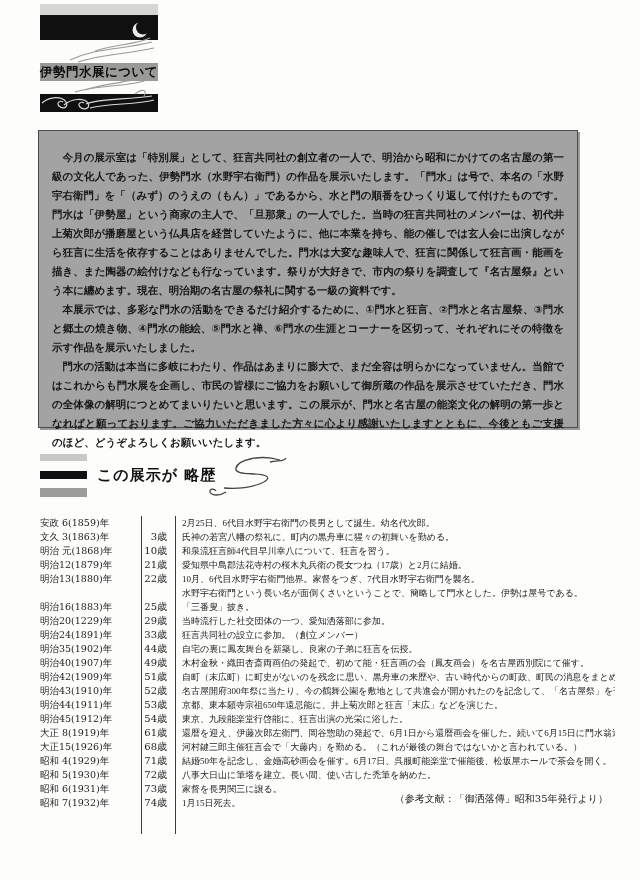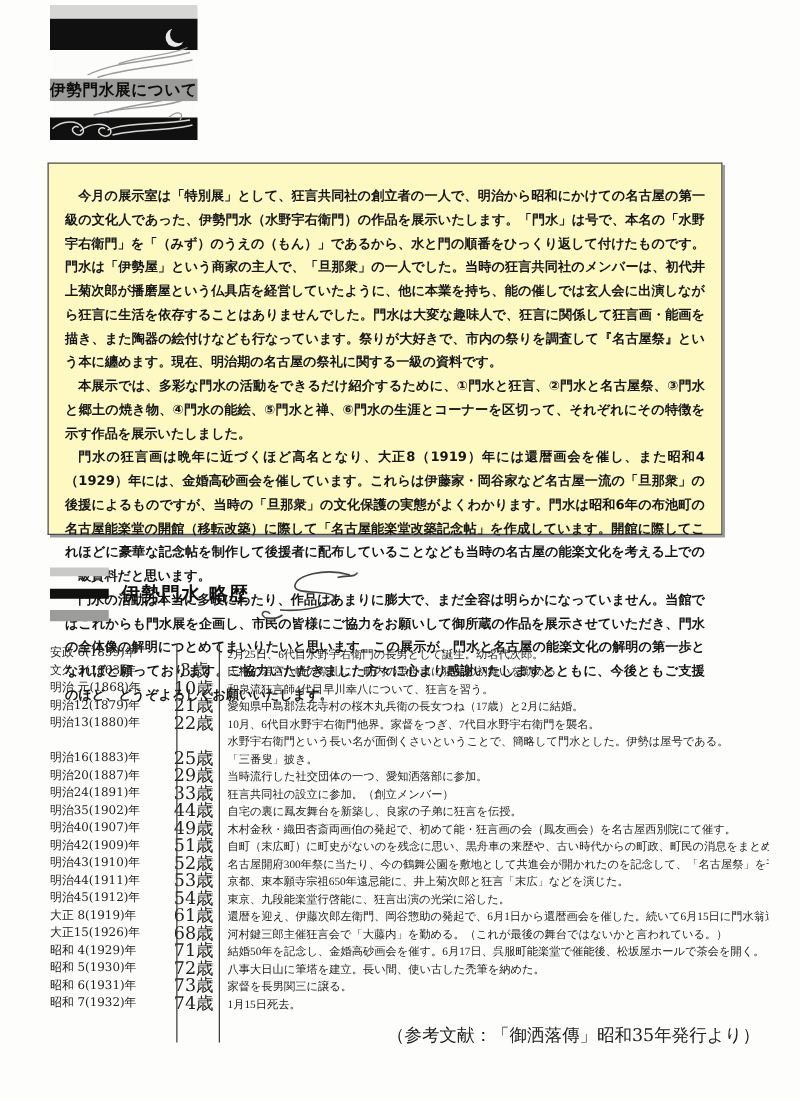--- a/index.html
+++ b/index.html
@@ -14,49 +14,49 @@
   .band-black1{top:11px;height:25px;background:#101010;}
   .band-white1{top:36px;height:23px;background:#fcfcfb;}
   .band-gray{top:59px;height:18px;background:#9a9a98;display:flex;align-items:center;justify-content:center;}
   .band-white2{top:77px;height:13px;background:#fcfcfb;}
   .band-black2{top:90px;height:18px;background:#101010;}
   .banner-title{font-size:12.5px;font-weight:bold;letter-spacing:.5px;color:#0b0b0b;white-space:nowrap;}
   .banner svg{position:absolute;left:0;top:0;}
 
   
   .intro-box{position:absolute;left:38px;top:130px;width:540px;height:298px;
-             border:1px solid #4a4a4a;box-shadow:2px 2px 0 #9b9b9b;background:#fef9c3;
+             border:1px solid #4a4a4a;box-shadow:2px 2px 0 #9b9b9b;background:#a3a3a3;
              box-sizing:border-box;padding:17px 13px 0 13px;}
   .para{margin:0;text-indent:1em;font-size:10.5px;line-height:19px;font-weight:600;
         text-align:justify;letter-spacing:0;color:#161616;}
 
   
   .bio-head{position:absolute;left:40px;top:452px;width:560px;height:56px;}
   .stripe{position:absolute;left:0;width:47px;}
   .stripe1{top:2px;height:7px;background:#c9c9c7;}
   .stripe2{top:19px;height:8px;background:#111;}
   .stripe3{top:36px;height:9px;background:#9c9c9a;}
   .bio-title{position:absolute;left:57px;top:14px;font-size:15px;font-weight:bold;
              letter-spacing:1px;color:#111;white-space:nowrap;}
   .bio-swirl{position:absolute;left:160px;top:0;}
 
   
   .timeline{position:absolute;left:40px;top:516px;width:575px;}
   .trow{display:grid;grid-template-columns:99px 34px 1fr;line-height:14px;}
   .t-year{font-family:"DejaVu Serif","Liberation Serif",serif;font-size:9.5px;color:#222;
           white-space:nowrap;}
-  .t-age{font-family:"DejaVu Serif","Liberation Serif",serif;font-size:14px;color:#222;
+  .t-age{font-family:"DejaVu Serif","Liberation Serif",serif;font-size:10px;color:#222;
          text-align:right;padding-right:6px;white-space:nowrap;}
   .t-event{font-family:Liberation Serif, serif;font-size:9px;color:#222;
            padding-left:9px;white-space:nowrap;overflow:hidden;}
   .vline{position:absolute;top:0;width:1px;background:#3c3c3c;}
   .vline-1{left:101px;}
   .vline-2{left:135px;}
-  .footnote{position:absolute;left:40px;top:820px;width:568px;text-align:right;
-            font-family:"DejaVu Serif","Liberation Serif",serif;font-size:14px;color:#222;}
+  .footnote{position:absolute;left:40px;top:792px;width:568px;text-align:right;
+            font-family:"DejaVu Serif","Liberation Serif",serif;font-size:10px;color:#222;}
 </style>
 </head>
 <body>
 
 <div class="page">
 
   <div class="banner">
     <div class="band band-topgray"></div>
     <div class="band band-black1"></div>
     <div class="band band-white1"></div>
@@ -87,30 +87,29 @@
         <path d="M46,100 C60,94 85,96 112,92"></path>
         <path d="M50,104 C70,99 95,101 114,96"></path>
       </g>
     </svg>
   </div>
 
   <div class="intro-box">
     <div>
         <p class="para">今月の展示室は「特別展」として、狂言共同社の創立者の一人で、明治から昭和にかけての名古屋の第一級の文化人であった、伊勢門水（水野宇右衛門）の作品を展示いたします。「門水」は号で、本名の「水野宇右衛門」を「（みず）のうえの（もん）」であるから、水と門の順番をひっくり返して付けたものです。門水は「伊勢屋」という商家の主人で、「旦那衆」の一人でした。当時の狂言共同社のメンバーは、初代井上菊次郎が播磨屋という仏具店を経営していたように、他に本業を持ち、能の催しでは玄人会に出演しながら狂言に生活を依存することはありませんでした。門水は大変な趣味人で、狂言に関係して狂言画・能画を描き、また陶器の絵付けなども行なっています。祭りが大好きで、市内の祭りを調査して『名古屋祭』という本に纏めます。現在、明治期の名古屋の祭礼に関する一級の資料です。</p>
         <p class="para">本展示では、多彩な門水の活動をできるだけ紹介するために、①門水と狂言、②門水と名古屋祭、③門水と郷土の焼き物、④門水の能絵、⑤門水と禅、⑥門水の生涯とコーナーを区切って、それぞれにその特徴を示す作品を展示いたしました。</p>
-        <p class="para">門水の狂言画は晩年に近づくほど高名となり、大正8（1919）年には還暦画会を催し、また昭和4（1929）年には、金婚高砂画会を催しています。これらは伊藤家・岡谷家など名古屋一流の「旦那衆」の後援によるものですが、当時の「旦那衆」の文化保護の実態がよくわかります。門水は昭和6年の布池町の名古屋能楽堂の開館（移転改築）に際して「名古屋能楽堂改築記念帖」を作成しています。開館に際してこれほどに豪華な記念帖を制作して後援者に配布していることなども当時の名古屋の能楽文化を考える上での一級資料だと思います。</p>
         <p class="para">門水の活動は本当に多岐にわたり、作品はあまりに膨大で、まだ全容は明らかになっていません。当館ではこれからも門水展を企画し、市民の皆様にご協力をお願いして御所蔵の作品を展示させていただき、門水の全体像の解明につとめてまいりたいと思います。この展示が、門水と名古屋の能楽文化の解明の第一歩となればと願っております。ご協力いただきました方々に心より感謝いたしますとともに、今後ともご支援のほど、どうぞよろしくお願いいたします。</p>
       </div>
   </div>
 
   <div class="bio-head">
     <div class="stripe stripe1"></div>
     <div class="stripe stripe2"></div>
     <div class="stripe stripe3"></div>
-    <span class="bio-title">伊勢門水 略歴</span>
+    <span class="bio-title">この展示が 略歴</span>
     <svg class="bio-swirl" width="90" height="50" viewBox="0 0 90 50">
       <g fill="none" stroke="#444" stroke-width="1.3">
         <path d="M80,8 C60,2 38,8 36,16 C34,24 58,20 66,24 C74,28 52,38 24,36"></path>
         <path d="M26,40 C20,44 12,44 10,40 C9,37 14,36 16,39"></path>
         <path d="M70,10 C78,8 84,10 86,6"></path>
       </g>
     </svg>
   </div>
 
   <div class="timeline">
@@ -144,21 +143,21 @@
           <div class="t-year"></div>
           <div class="t-age"></div>
           <div class="t-event">水野宇右衛門という長い名が面倒くさいということで、簡略して門水とした。伊勢は屋号である。</div>
         </div>
         <div class="trow">
           <div class="t-year">明治16(1883)年</div>
           <div class="t-age">25歳</div>
           <div class="t-event">「三番叟」披き。</div>
         </div>
         <div class="trow">
-          <div class="t-year">明治20(1887)年</div>
+          <div class="t-year">明治20(1229)年</div>
           <div class="t-age">29歳</div>
           <div class="t-event">当時流行した社交団体の一つ、愛知洒落部に参加。</div>
         </div>
         <div class="trow">
           <div class="t-year">明治24(1891)年</div>
           <div class="t-age">33歳</div>
           <div class="t-event">狂言共同社の設立に参加。（創立メンバー）</div>
         </div>
         <div class="trow">
           <div class="t-year">明治35(1902)年</div>

